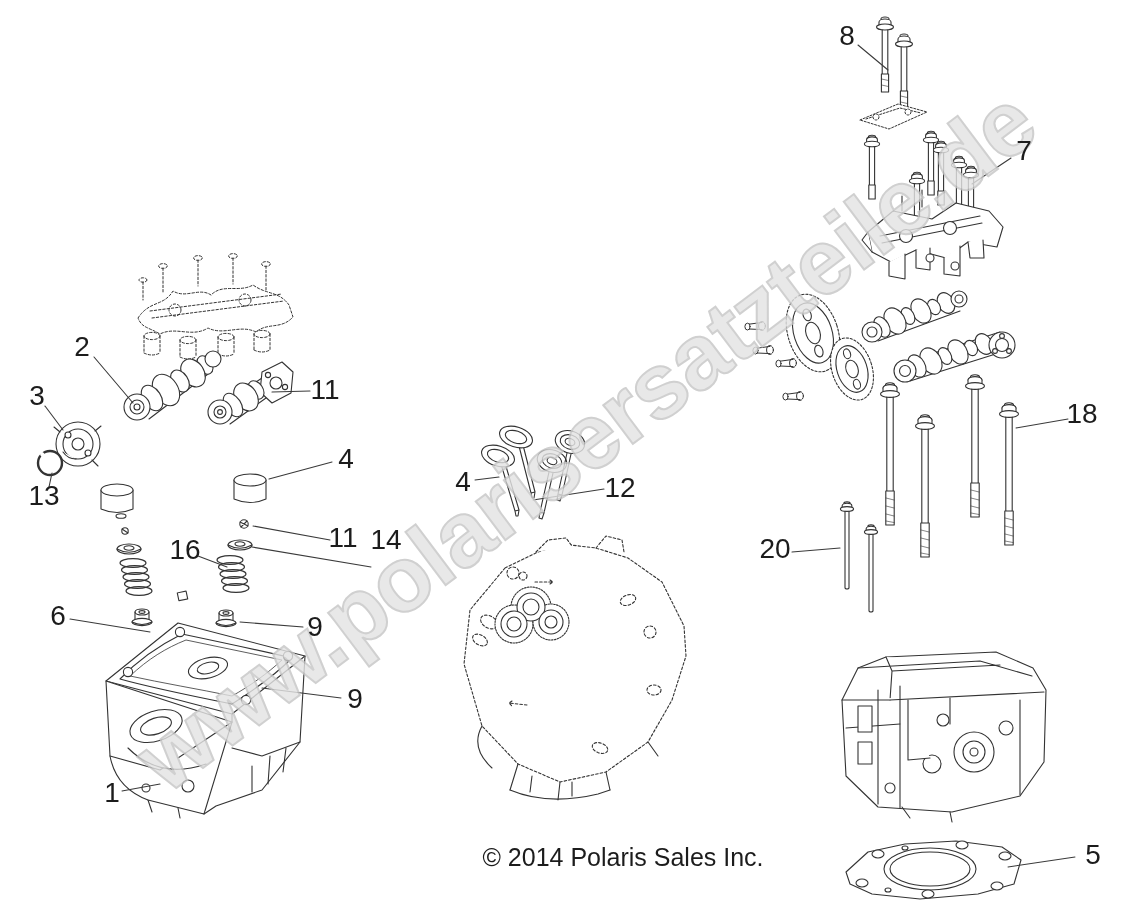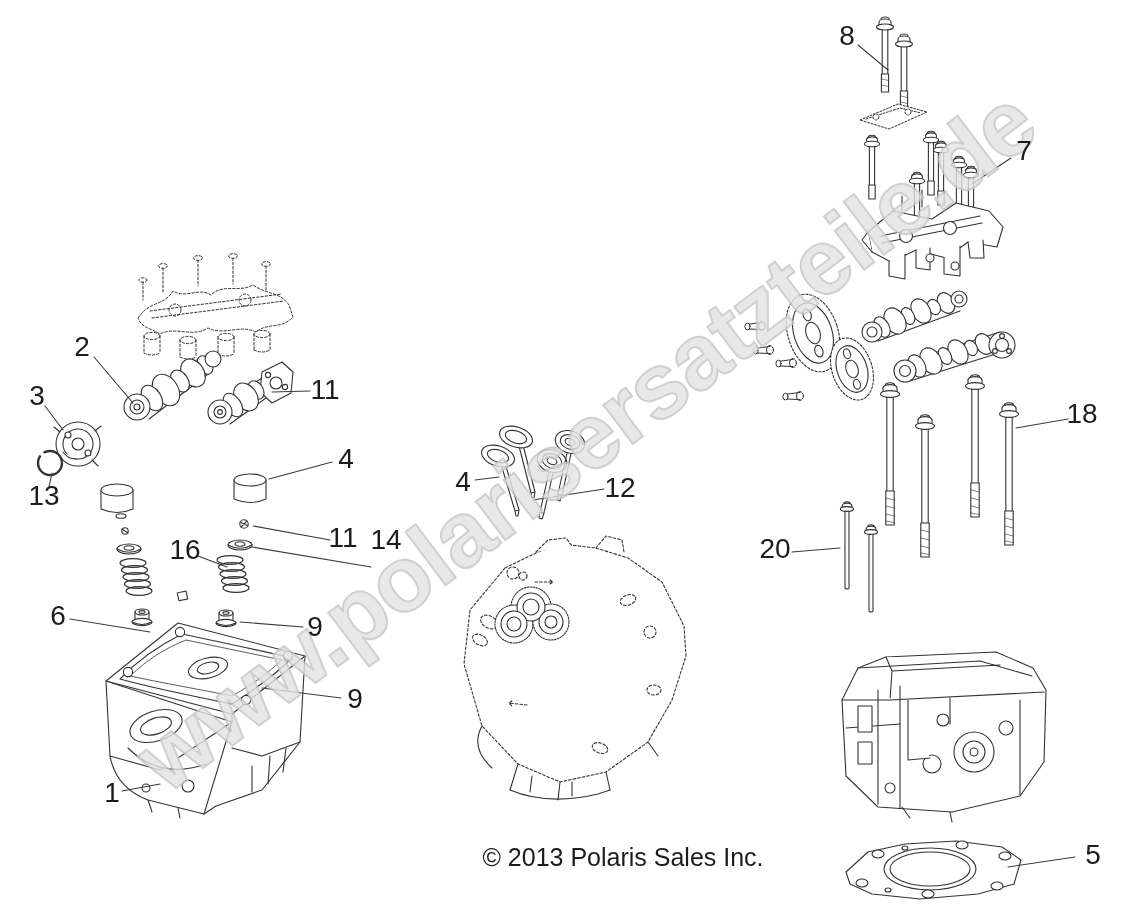--- a/index.html
+++ b/index.html
@@ -421,15 +421,15 @@
 <div class="callout" style="left:325px;top:390px">11</div>
 <div class="callout" style="left:620px;top:488px">12</div>
 <div class="callout" style="left:315px;top:627px">9</div>
 <div class="callout" style="left:386px;top:540px">14</div>
 <div class="callout" style="left:44px;top:496px">13</div>
 <div class="callout" style="left:185px;top:550px">16</div>
 <div class="callout" style="left:343px;top:538px">11</div>
 <div class="callout" style="left:775px;top:549px">20</div>
 <div class="callout" style="left:1082px;top:414px">18</div>
 
-<div class="copyright">© 2013 Polaris Sales Inc.</div>
+<div class="copyright">© 2014 Polaris Sales Inc.</div>
 
 </div>
 
 </body></html>

